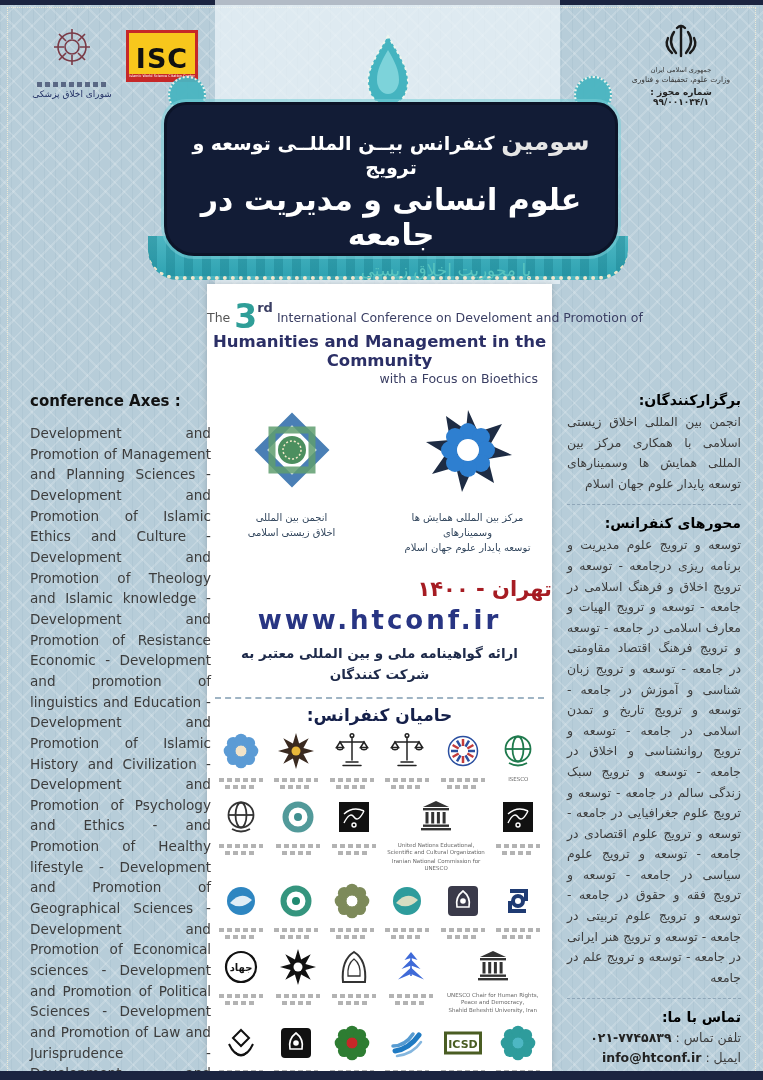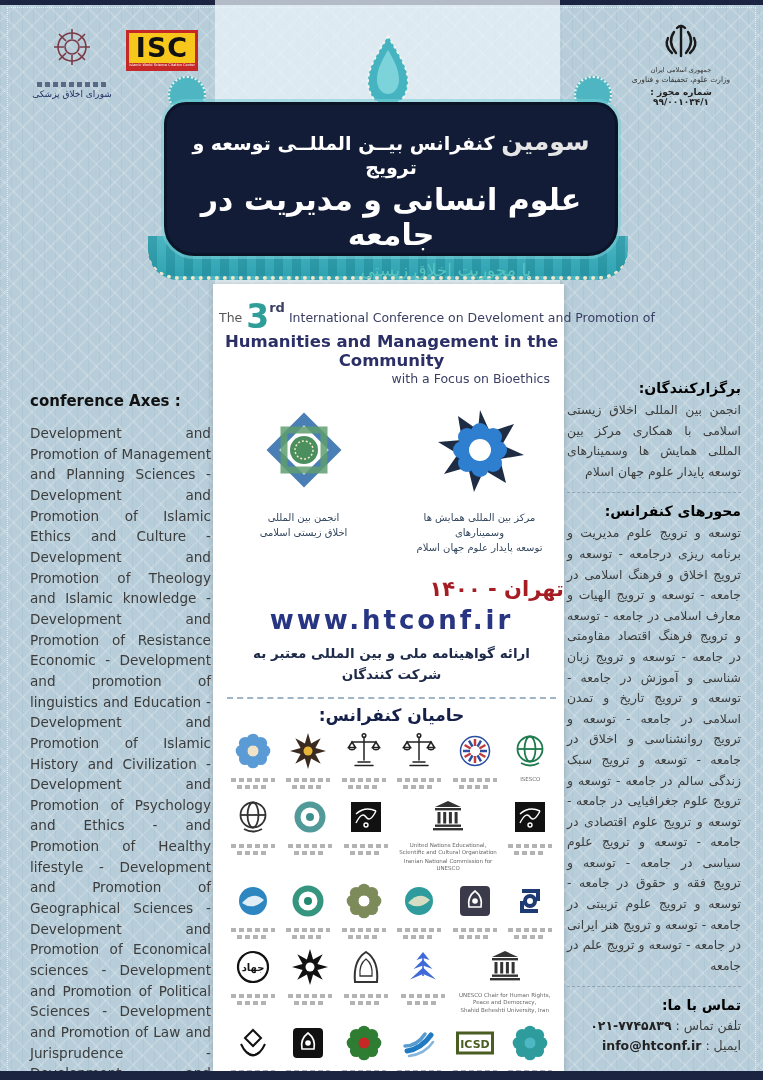--- a/index.html
+++ b/index.html
@@ -12,21 +12,21 @@
       #b7cdd9;}
   .bar-top{position:absolute;left:0;top:0;width:100%;height:5px;background:#1b2440;}
   .bar-bottom{position:absolute;left:0;bottom:0;width:100%;height:9px;background:#1b2440;}
   .frame{position:absolute;inset:7px;border:1px dotted rgba(245,238,214,.9);pointer-events:none;}
 
   
   .uni-logo{position:absolute;left:28px;top:20px;width:88px;text-align:center;color:#243055;}
   .uni-cap1{height:5px;width:80%;margin:4px auto 2px;background:repeating-linear-gradient(90deg,#3a4668 0 5px,transparent 5px 8px);opacity:.75;}
   .uni-cap2{font-size:9px;font-weight:normal;color:#223064;}
   .isc-box{position:absolute;left:126px;top:30px;width:66px;background:#f8c71c;border:3px solid #c62828;text-align:center;}
-  .isc-txt{font-size:27px;font-weight:bold;color:#111;line-height:1.1;letter-spacing:1px;}
+  .isc-txt{font-size:27px;font-weight:bold;color:#111;line-height:1.1;letter-spacing:1px;margin-top:11px;}
   .isc-sub{background:#c62828;color:#fff;font-size:3.5px;line-height:1.6;white-space:nowrap;overflow:hidden;}
   .gov{position:absolute;right:22px;top:22px;width:120px;text-align:center;color:#222;}
   .gov-l1{font-size:6.5px;color:#333;}
   .gov-l2{font-size:7.5px;color:#333;margin-top:1px;}
   .gov-l3{font-size:9px;color:#222;margin-top:3px;font-weight:bold;}
 
   
   .lightstrip{position:absolute;left:215px;top:0;width:345px;height:284px;background:rgba(237,245,249,.72);}
   .medallion{position:absolute;left:338px;top:34px;}
   .curl{position:absolute;width:34px;height:34px;border-radius:50%;background:#49b5c1;border:2px dotted #eef6ef;opacity:.95;}
@@ -34,21 +34,21 @@
     background:repeating-linear-gradient(90deg, rgba(20,120,135,.35) 0 9px, transparent 9px 18px), linear-gradient(#4db7c3,#2fa3b2);
     border-bottom:4px dotted #efe7cc;}
   .banner{position:absolute;left:164px;top:102px;width:448px;height:148px;background:#121c36;border-radius:22px 22px 30px 30px;
     border:3px solid #0c1428;box-shadow:0 0 0 3px rgba(120,205,215,.55);direction:rtl;text-align:center;color:#fff;}
   .b-l1{margin-top:22px;font-size:19px;font-weight:bold;}
   .b-accent{color:#e5e5e5;font-size:25px;text-align:center;}
   .b-l2{font-size:30px;font-weight:bold;margin-top:4px;letter-spacing:-.5px;}
   .b-l3{font-size:17px;font-weight:normal;color:#58c4bf;margin-top:8px;margin-left:110px;}
 
   
-  .card{position:absolute;left:213px;top:284px;width:345px;height:788px;background:#fff;box-shadow:0 0 6px rgba(0,0,0,.18);padding-left:6px;}
+  .card{position:absolute;left:207px;top:284px;width:345px;height:788px;background:#fff;box-shadow:0 0 6px rgba(0,0,0,.18);}
   .ttl{white-space:nowrap;text-align:center;margin-top:16px;color:#3a3e63;font-size:12.5px;}
   .ttl .the{color:#555;}
   .ttl .num{color:#2f9e98;font-size:33px;font-weight:bold;line-height:.8;vertical-align:-6px;}
   .ttl .ord{color:#3a3e63;font-size:13px;font-weight:bold;vertical-align:10px;}
   .ttl2{text-align:center;font-size:16.5px;font-weight:bold;color:#2b2f66;margin-top:2px;}
   .ttl3{text-align:right;font-size:12.5px;color:#3a3e63;margin:1px 14px 0 0;}
   .orgrow{display:flex;justify-content:center;gap:36px;margin-top:18px;}
   .orgblock{width:140px;text-align:center;}
   .orgcap{font-size:10px;color:#33475e;line-height:1.5;margin-top:10px;}
   .city{text-align:right;font-size:21px;font-weight:bold;color:#a61c23;margin-top:22px;direction:rtl;}
@@ -59,21 +59,21 @@
   .sp-row{display:flex;justify-content:space-around;align-items:flex-start;margin:2px 6px 8px;}
   .sp-cell{width:50px;text-align:center;}
   .sp-cell.wide{width:100px;}
   .spcap{font-size:5.5px;color:#666;line-height:1.35;margin-top:1px;}
   .squig{height:4px;margin:3px auto 0;background:repeating-linear-gradient(90deg,#8a8a8a 0 5px,transparent 5px 8px);opacity:.65;}
 
   
   .leftcol{position:absolute;left:30px;top:392px;width:181px;color:#3c3c3c;}
   .lc-head{font-size:15px;font-weight:bold;color:#111;margin-bottom:13px;}
   .lc-body{font-size:13.6px;line-height:1.52;text-align:justify;text-justify:inter-word;}
-  .rightcol{position:absolute;left:567px;top:378px;width:174px;direction:rtl;color:#3d3d3d;}
+  .rightcol{position:absolute;left:567px;top:390px;width:174px;direction:rtl;color:#3d3d3d;}
   .rc-head{font-size:14px;font-weight:bold;color:#000;margin:2px 0 4px;}
   .rc-body{font-size:12.4px;line-height:1.66;text-align:justify;}
   .rc-dash{border-top:1.5px dashed #8fa6b8;margin:10px 0;}
   .rc-line{font-size:12.5px;margin-top:5px;}
   .rc-line .ltr{direction:ltr;unicode-bidi:embed;font-weight:bold;color:#222;}
 </style>
 </head>
 <body>
 
 <div class="poster">

